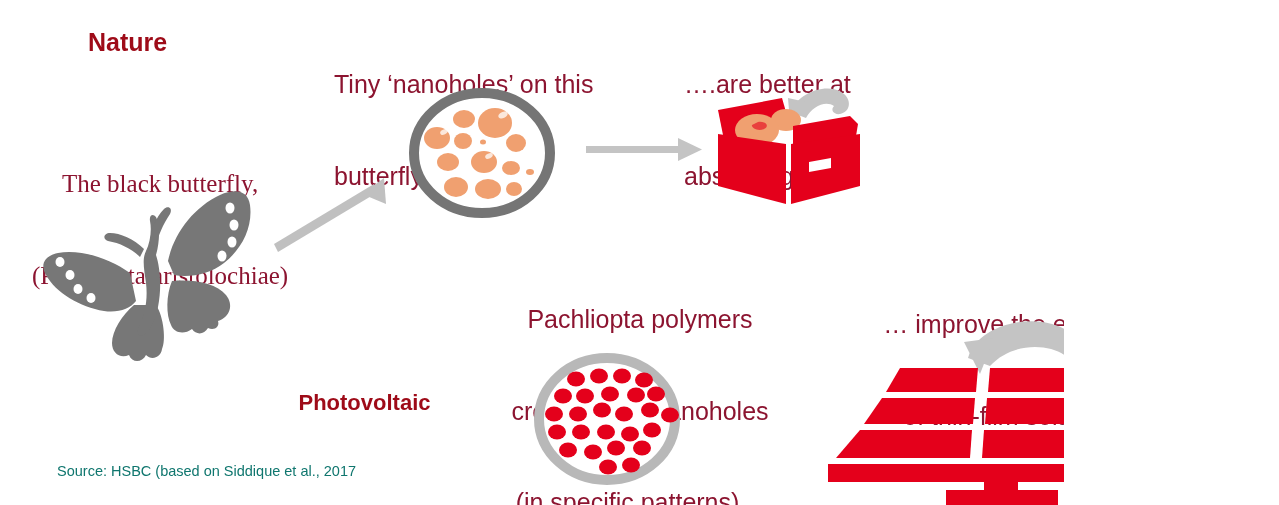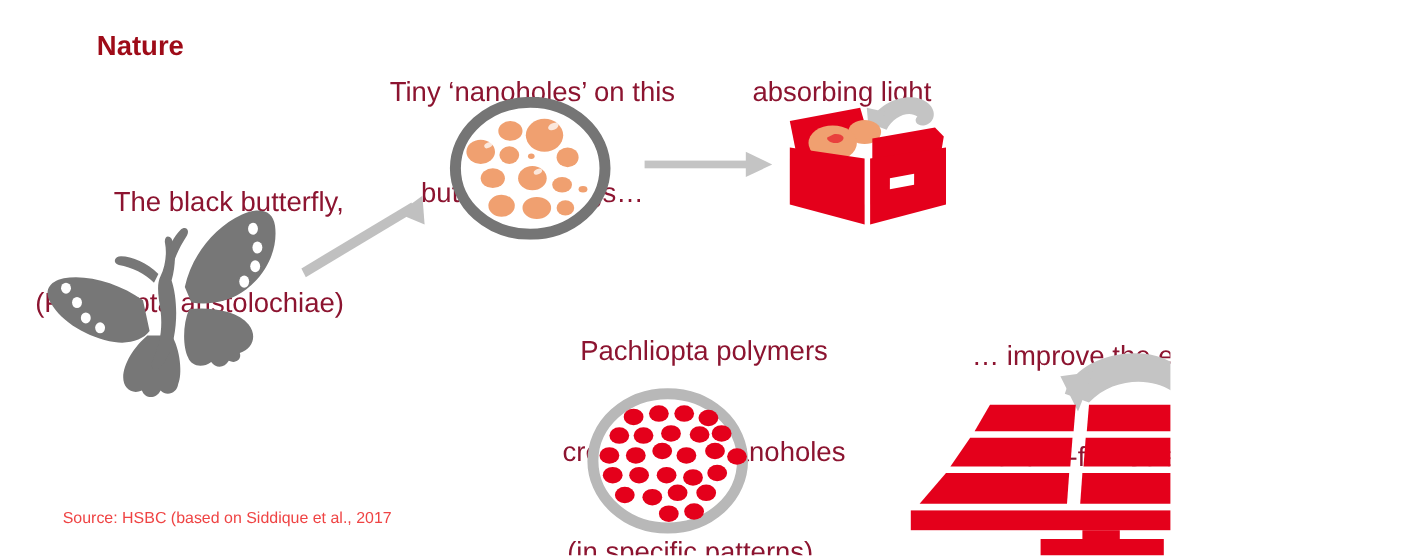--- a/index.html
+++ b/index.html
@@ -30,27 +30,27 @@
   }
 
   
   #label-nature {
     left: 88px; top: 27px;
     font-size: 25px;
   }
   #label-butterfly-name {
     left: 32px; top: 108px;
     font-size: 25px;
-    text-align: right;
+    text-align: center;
+    font-family: Liberation Serif, serif;
   }
   #label-nanoholes {
     left: 334px; top: 8px;
     width: 300px;
     font-size: 25px;
-    text-align: center;
   }
   #label-absorbing {
     left: 684px; top: 8px;
     width: 220px;
     font-size: 25px;
     text-align: left;
   }
   #label-synthetic {
     left: 490px; top: 243px;
     width: 300px;
@@ -67,21 +67,21 @@
   }
   #label-bio-inspired {
     left: 277px; top: 334px;
     width: 175px;
     font-size: 22px;
     text-align: center;
   }
   #label-source {
     left: 57px; top: 463px;
     font-size: 14.5px;
-    color: #ef4444;
+    color: #0f766e;
     font-family: "Liberation Sans", sans-serif;
   }
 
   
   .gfx { position: absolute; }
 
   #butterfly-graphic { left: 34px; top: 183px; width: 225px; height: 180px; }
   #petri-top-graphic { left: 404px; top: 88px; width: 170px; height: 130px; }
   #petri-bottom-graphic { left: 524px; top: 352px; width: 178px; height: 135px; }
   #box-graphic { left: 690px; top: 82px; width: 195px; height: 135px; }
@@ -100,35 +100,37 @@
     <div>The black butterfly,</div>
     <div>(Pachliopta aristolochiae)</div>
   </div>
 
   <div class="txt" id="label-nanoholes">
     <div>Tiny ‘nanoholes’ on this</div>
     <div>butterfly’s wings…</div>
   </div>
 
   <div class="txt" id="label-absorbing">
+    <div>….are better at</div>
     <div>absorbing light</div>
   </div>
 
   <div class="txt" id="label-synthetic">
     <div>Pachliopta polymers</div>
     <div>created with nanoholes</div>
     <div>(in specific patterns)…</div>
   </div>
 
   <div class="txt" id="label-improve">
     <div>… improve the efficiency</div>
     <div>of thin-film solar cells</div>
   </div>
 
   <div class="heading-bold" id="label-bio-inspired">
+    <div>Photovoltaic</div>
     
   </div>
 
   <div id="label-source" class="txt">Source: HSBC (based on Siddique et al., 2017</div>
 
   <div class="gfx" id="butterfly-graphic">
     <svg width="225" height="180" viewBox="0 0 225 180" xmlns="http://www.w3.org/2000/svg">
       <g fill="#777777">
 
         <path d="M134 78 C140 50 160 24 186 12 C202 5 214 8 216 22 C219 44 208 66 190 80 C176 91 156 95 140 92 Z"></path>

